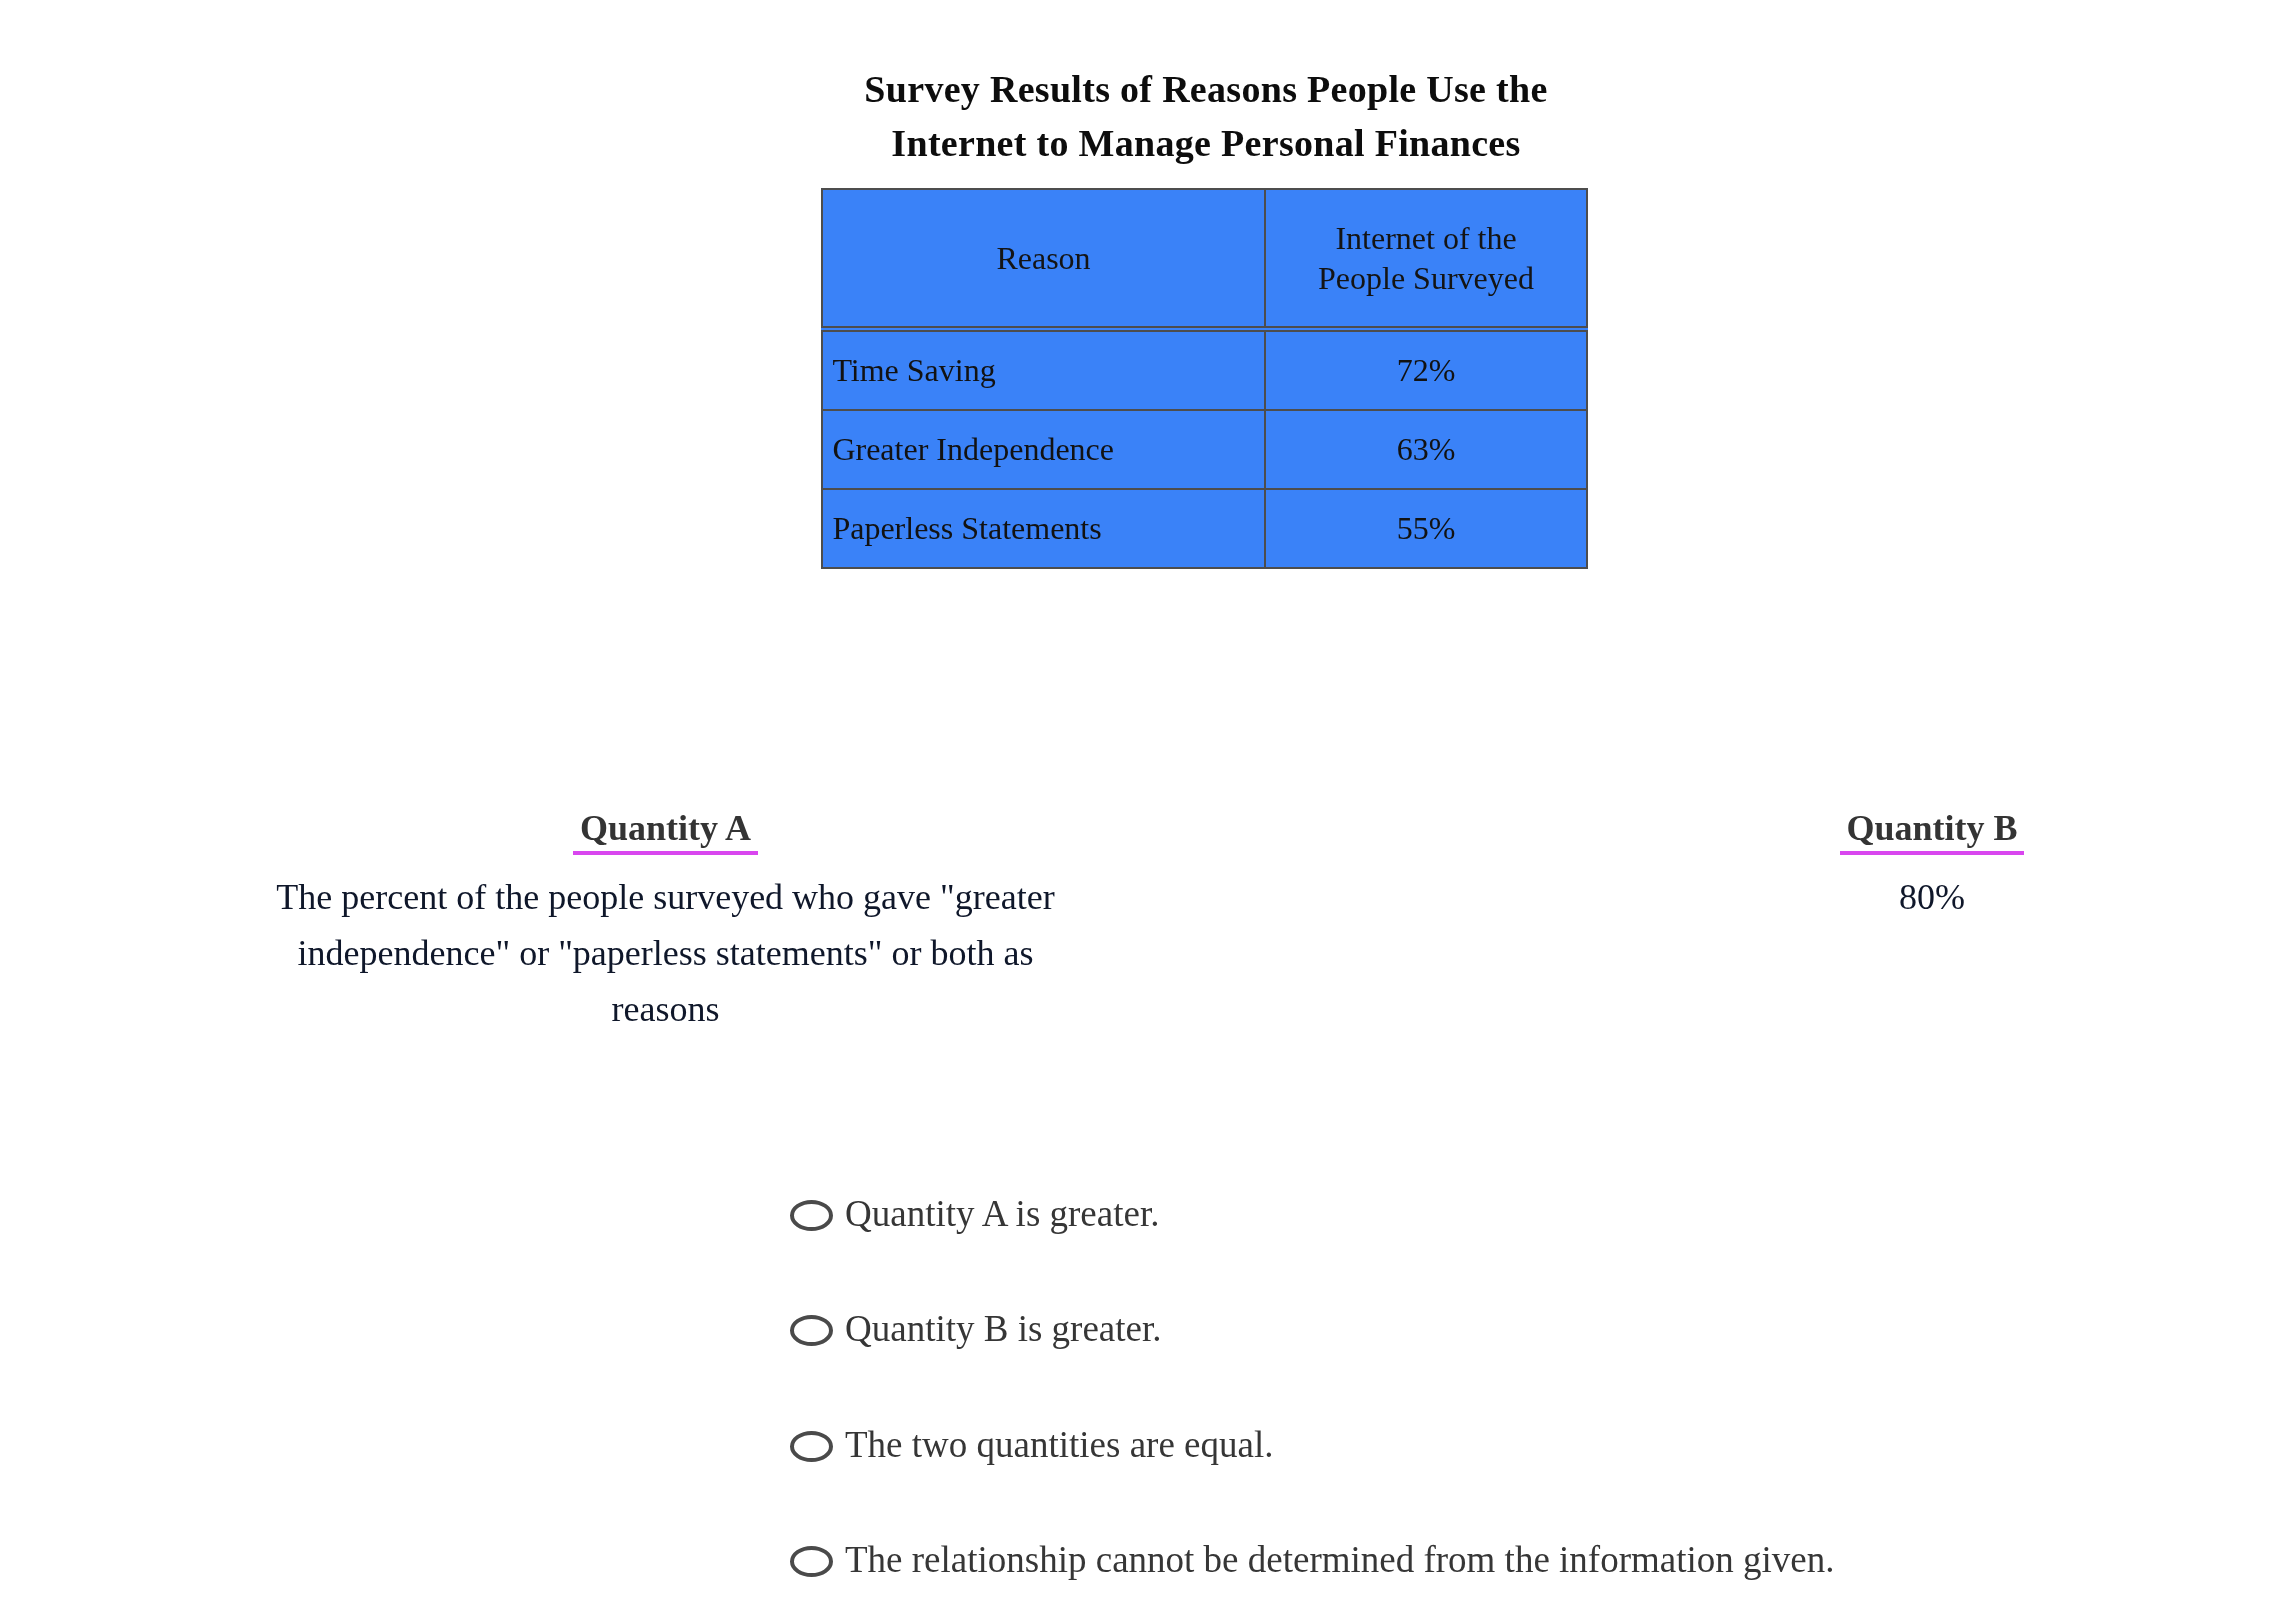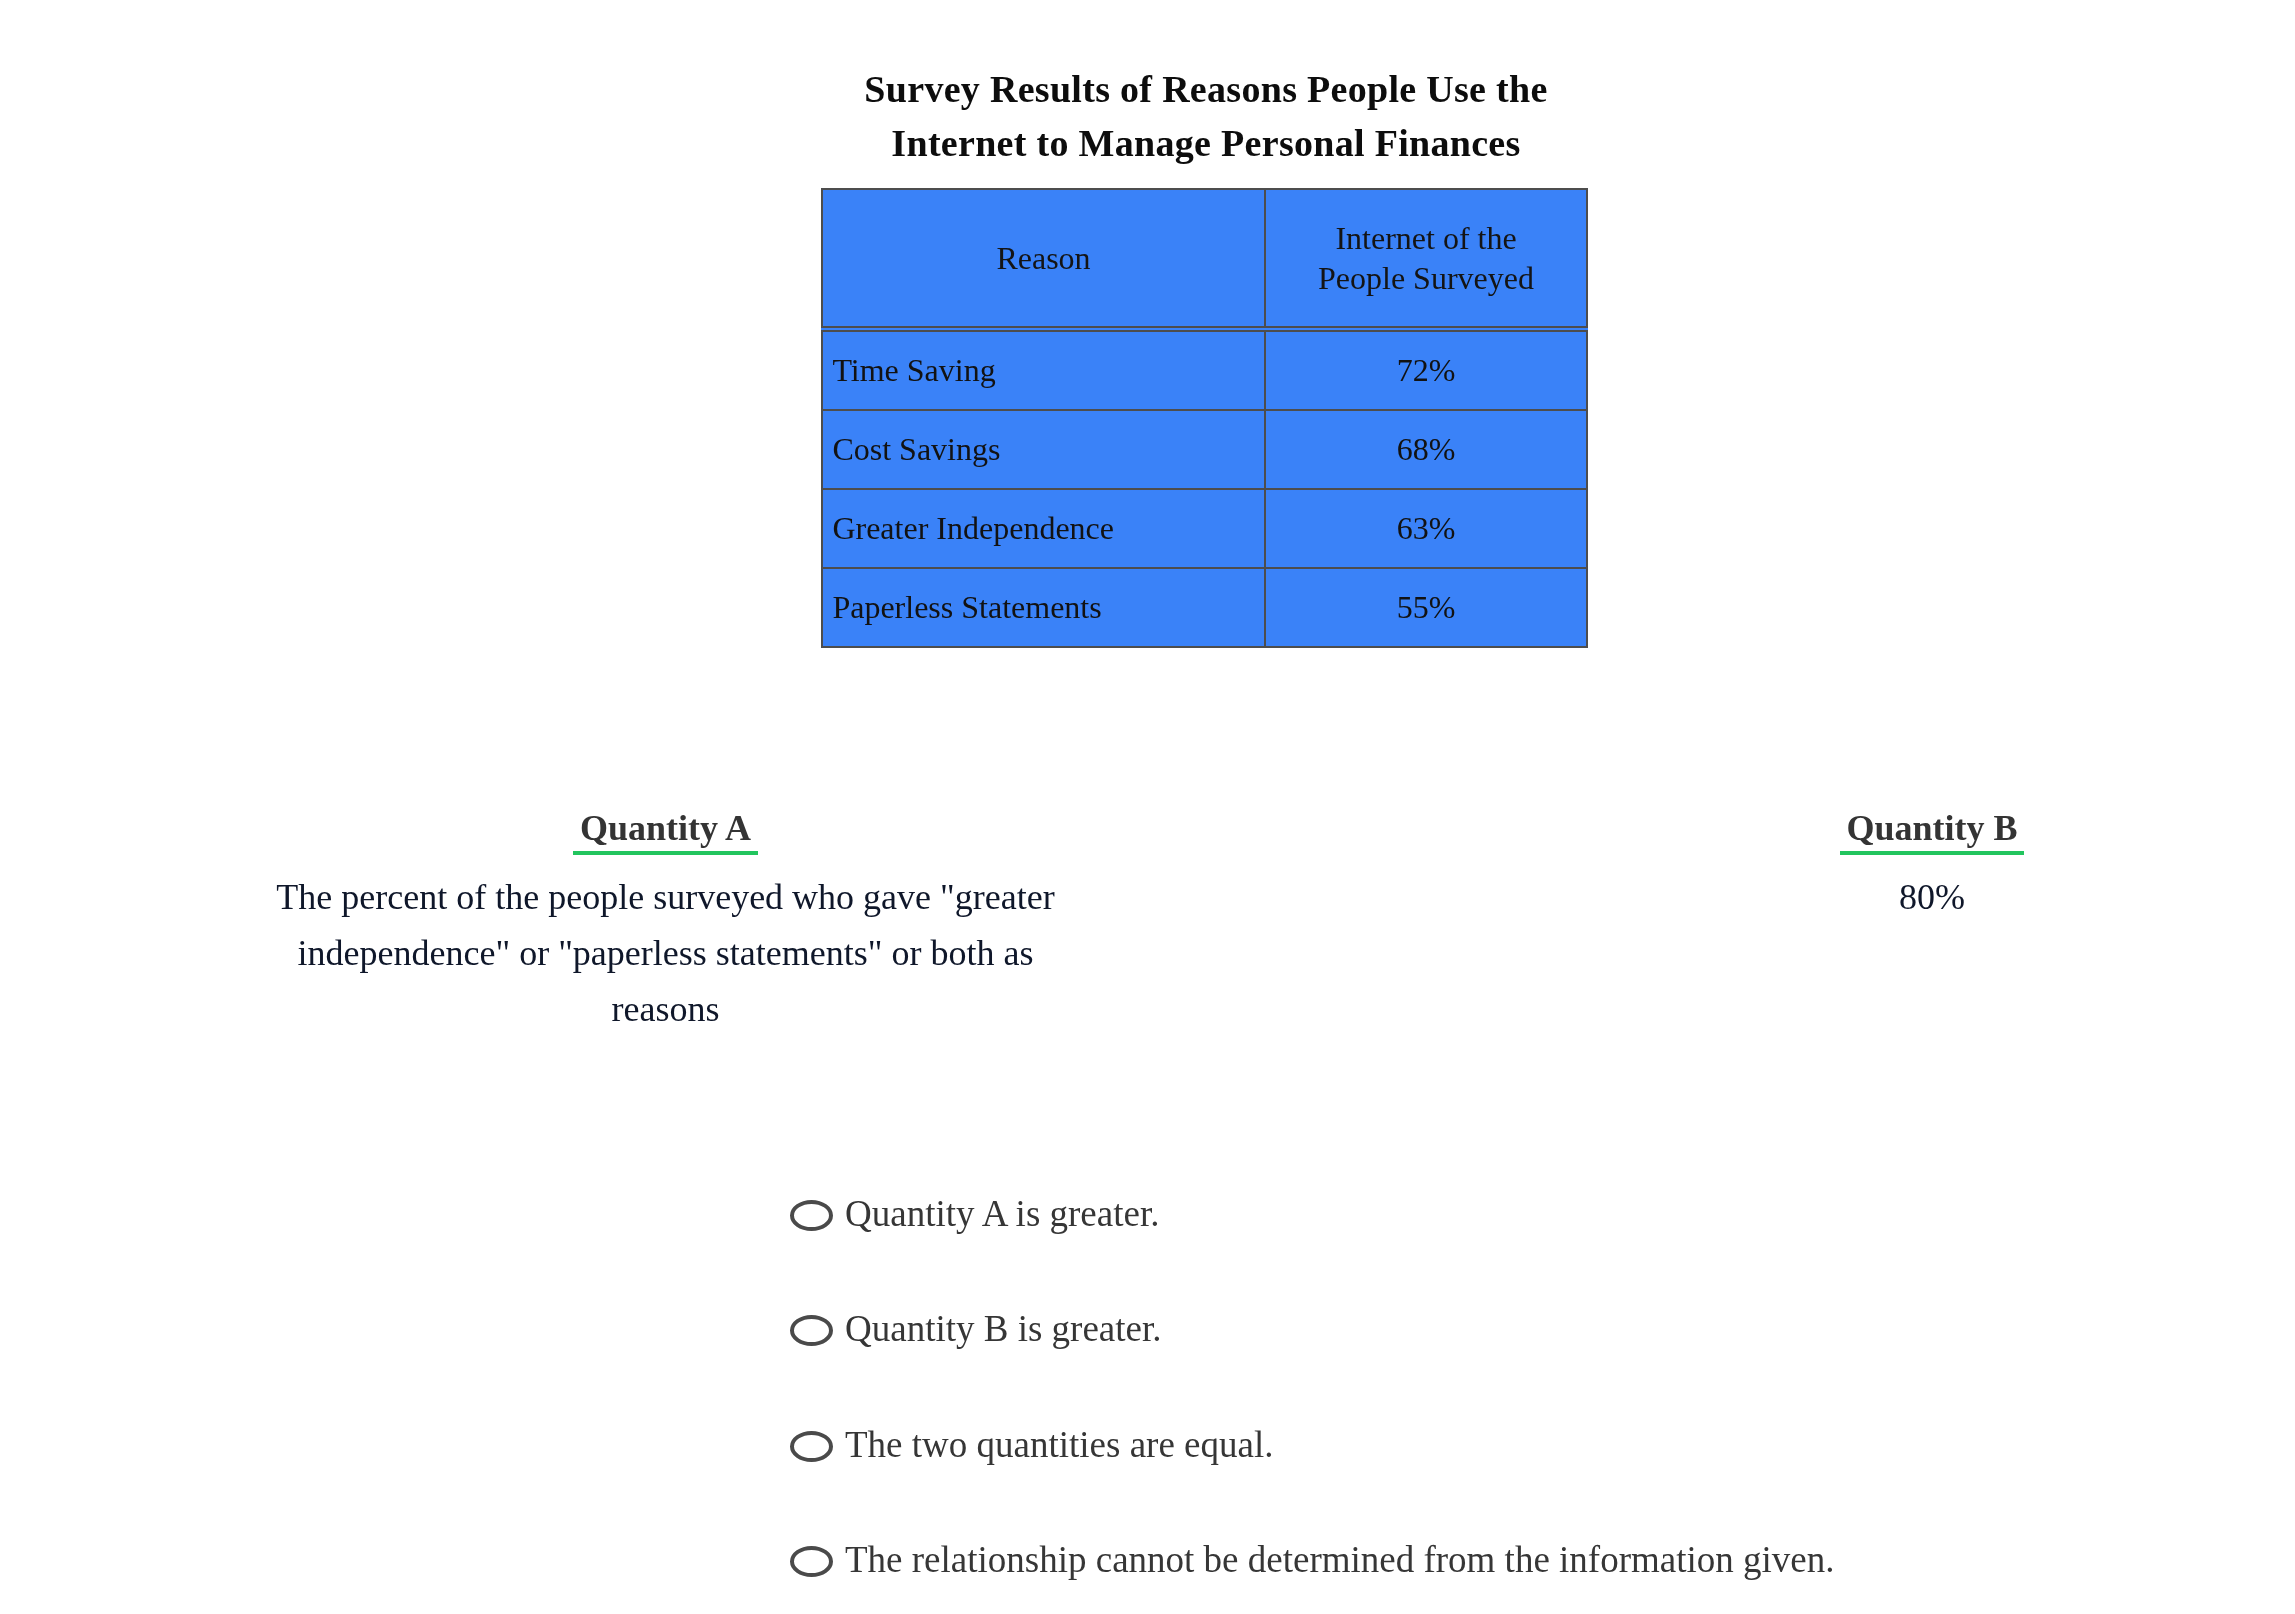--- a/index.html
+++ b/index.html
@@ -86,21 +86,21 @@
     left: 1727px;
     top: 810px;
     width: 410px;
     text-align: center;
   }
   .q-heading {
     display: inline-block;
     font-size: 36px;
     font-weight: 700;
     color: #343434;
-    border-bottom: 4px solid #22c55e;
+    border-bottom: 4px solid #d946ef;
     padding: 0 6.7px 3.4px 6.7px;
     line-height: 1.05;
   }
   .q-body {
     margin-top: 13.4px;
     font-size: 36px;
     line-height: 56px;
     color: #0f172a;
   }
 
@@ -151,24 +151,20 @@
       <th>
         <div>Internet of the</div>
         <div>People Surveyed</div>
       </th>
     </tr>
     <tr>
       <td class="reason">Time Saving</td>
       <td class="pct">72%</td>
     </tr>
     <tr>
-      <td class="reason">Cost Savings</td>
-      <td class="pct">68%</td>
-    </tr>
-    <tr>
       <td class="reason">Greater Independence</td>
       <td class="pct">63%</td>
     </tr>
     <tr>
       <td class="reason">Paperless Statements</td>
       <td class="pct">55%</td>
     </tr>
   </tbody>
     </table>
 </div>

